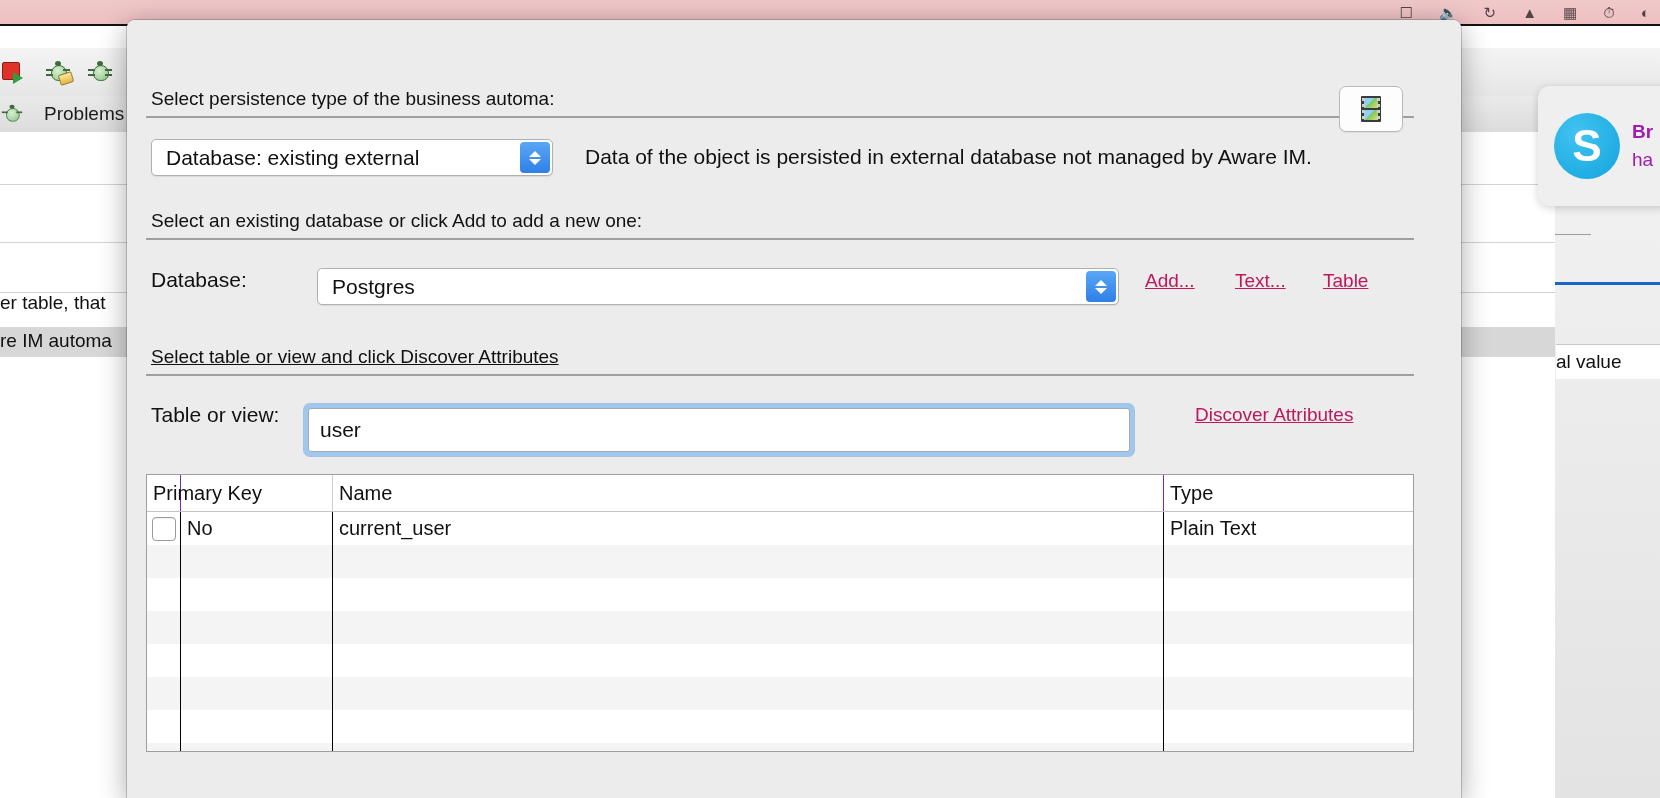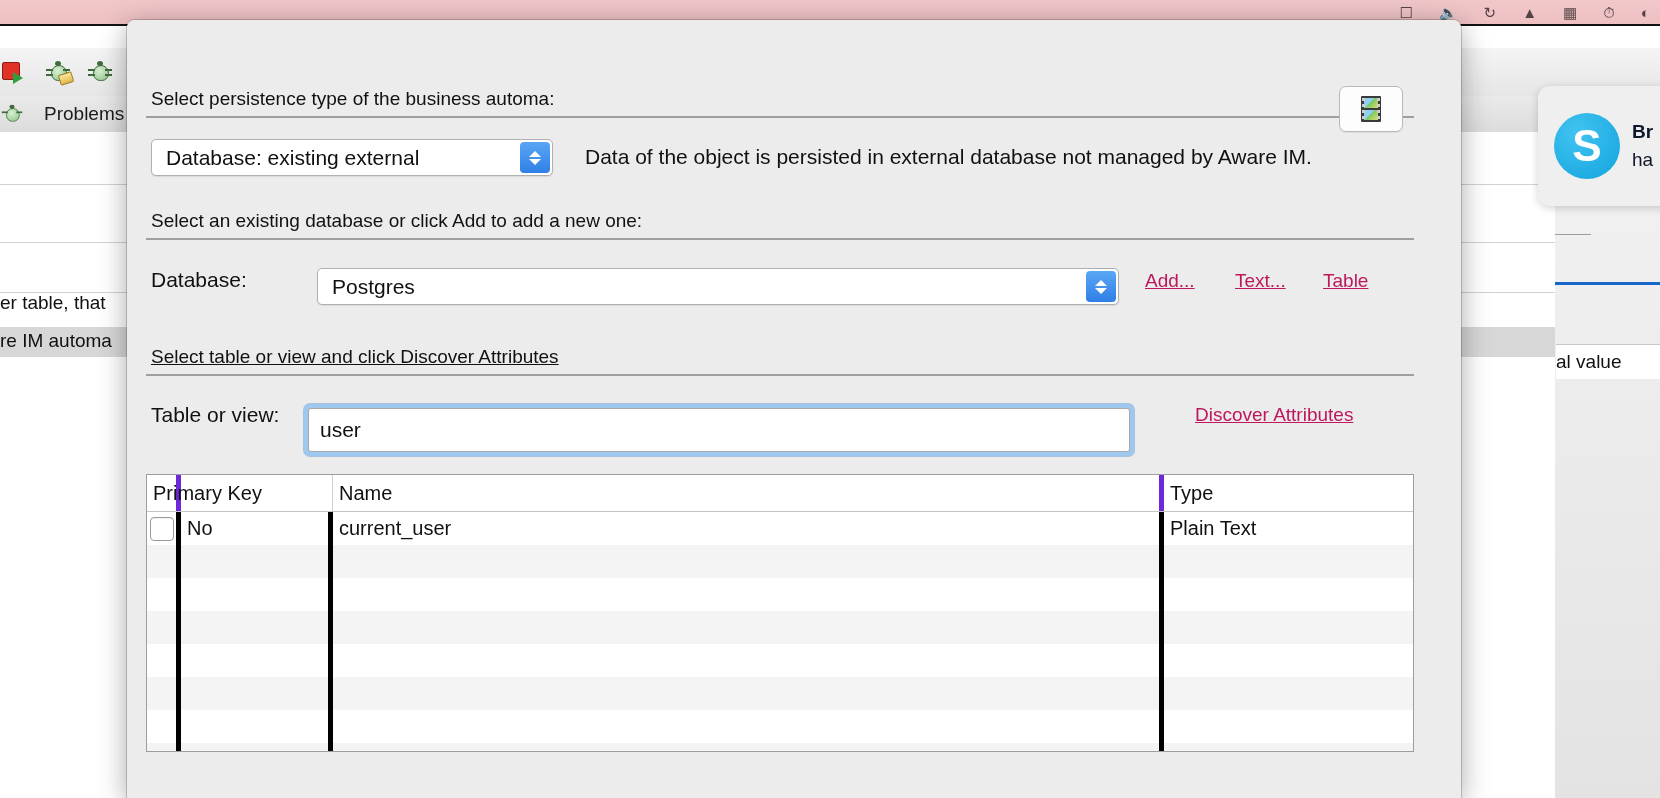--- a/index.html
+++ b/index.html
@@ -76,21 +76,21 @@
   .skype-logo{
     width:66px;height:66px;border-radius:50%;
     background:radial-gradient(circle at 35% 30%,#41c3f0,#12a4de);
     position:relative;flex:none;
   }
   .skype-logo::before{
     content:"S";position:absolute;left:0;top:0;width:66px;height:66px;
     display:flex;align-items:center;justify-content:center;
     color:#fff;font-size:44px;font-weight:bold;font-family:"Liberation Sans",sans-serif;
   }
-  .skype-text{font-size:19px;color:#0f172a;line-height:1.5;white-space:nowrap;}
+  .skype-text{font-size:19px;color:#a21caf;line-height:1.5;white-space:nowrap;}
   .skype-text b{font-weight:bold;}
 
   
   .dialog{
     position:absolute;left:127px;top:20px;width:1334px;height:778px;
     background:#ececec;
     border-radius:8px 8px 0 0;
     box-shadow:0 6px 28px rgba(0,0,0,.35), 0 0 0 1px rgba(0,0,0,.18);
     overflow:hidden;
   }
@@ -157,26 +157,26 @@
     width:100%;height:100%;box-sizing:border-box;background:#fff;border:1px solid #a9a9a9;border-radius:3px;
     font-size:21px;color:#111;padding-left:11px;outline:none;font-family:"Liberation Sans",sans-serif;
   }
 
   
   .tbl{
     position:absolute;background:#ffffff;border:1px solid #9e9e9e;box-sizing:border-box;overflow:hidden;
   }
   .tbl-head{display:flex;height:36px;background:#fff;border-bottom:1px solid #c4c4c4;}
   .th{font-size:20px;color:#111;display:flex;align-items:center;padding-left:6px;box-sizing:border-box;
-      border-right:5px solid #6d28d9;}
+      border-right:1px solid #6d28d9;}
   .th:last-child{border-right:none;}
   .tbl-row{display:flex;height:33px;box-sizing:border-box;}
   .tbl-row.alt{background:#f4f4f4;}
   .td{font-size:20px;color:#111;display:flex;align-items:center;padding-left:6px;box-sizing:border-box;
-      border-right:5px solid #000000;}
+      border-right:1px solid #000000;}
   .td:last-child{border-right:none;}
   .td.chk{justify-content:center;padding-left:0;}
   .checkbox{width:22px;height:22px;background:#fff;border:1px solid #9b9b9b;border-radius:4px;box-shadow:inset 0 1px 1px rgba(0,0,0,.06);}
   
   .c-pk{width:34px;}
   .c-pkv{width:152px;}
   .c-name{width:831px;}
   .c-type{width:249px;}
 </style>
 </head>

